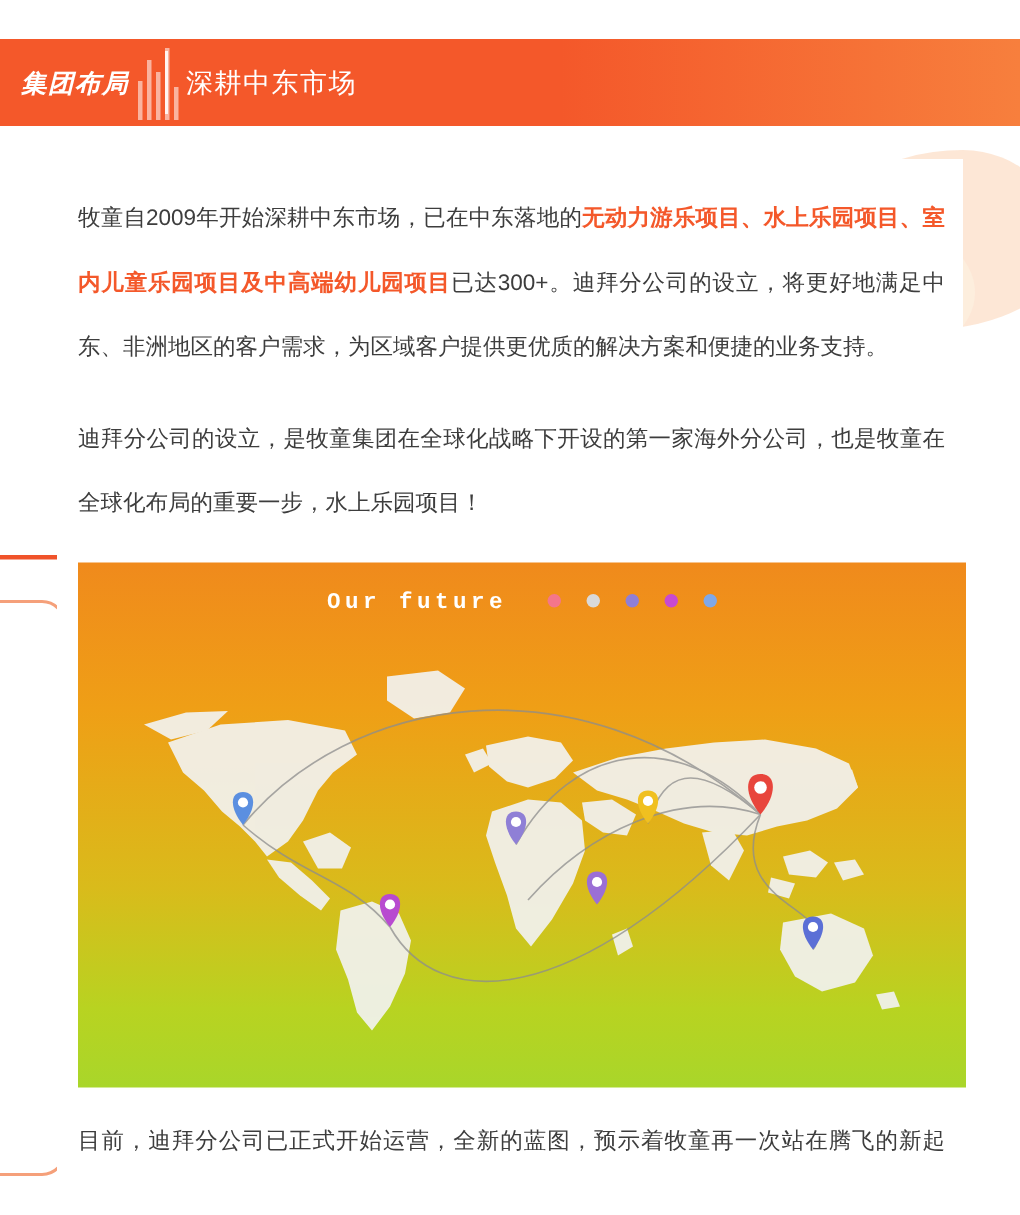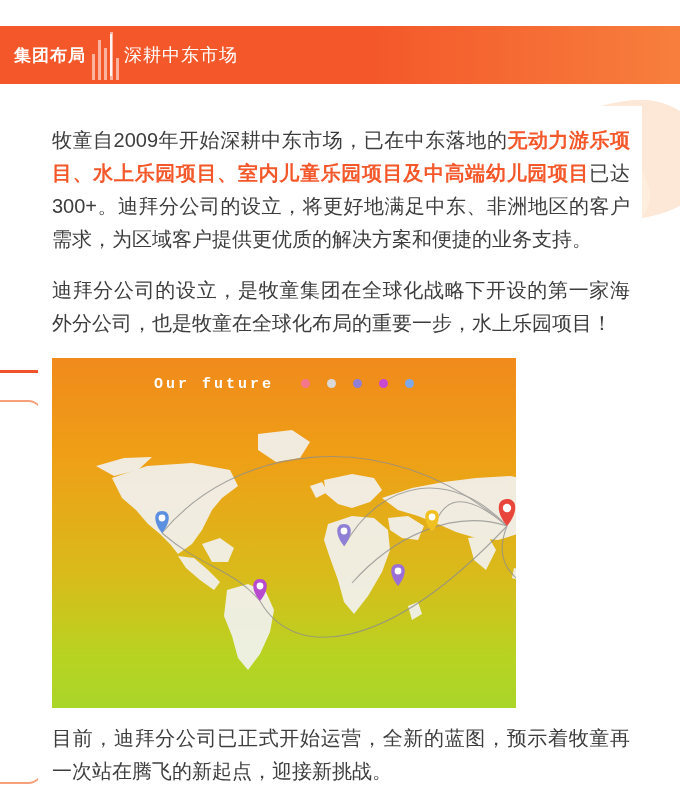--- a/index.html
+++ b/index.html
@@ -90,20 +90,21 @@
     position: absolute;
     left: 14px;
     top: 0;
     height: 58px;
     display: flex;
     align-items: center;
     color: #ffffff;
     font-size: 17px;
     font-weight: bold;
     letter-spacing: 1px;
+    font-style: italic;
   }
   .header-stripes {
     position: absolute;
     left: 92px;
     top: 4px;
     height: 50px;
     width: 34px;
     display: flex;
     align-items: flex-end;
     gap: 3px;
@@ -142,38 +143,38 @@
   
   .card {
     position: absolute;
     left: 38px;
     top: 106px;
     width: 604px;
     background: #ffffff;
     padding: 0;
   }
   .para {
-    font-size: 20px;
-    line-height: 33px;
+    font-size: 15px;
+    line-height: 43px;
     color: #3d3d3d;
     margin: 0 0 18px 0;
     text-align: justify;
     padding: 0 12px 0 14px;
   }
   .para:first-child { padding-top: 18px; }
   .hl {
     color: #f4582a;
     font-weight: bold;
   }
 
   
   .figure {
     position: relative;
     margin: 6px 14px 0 14px;
-    width: 464px;
+    width: 592px;
     height: 350px;
     overflow: hidden;
     background: linear-gradient(180deg, #f08a1c 0%, #ef9f16 28%, #d9bb1b 62%, #b8d321 85%, #a9d62a 100%);
   }
   .figure .map-title {
     position: absolute;
     left: 0;
     right: 0;
     top: 18px;
     text-align: center;

